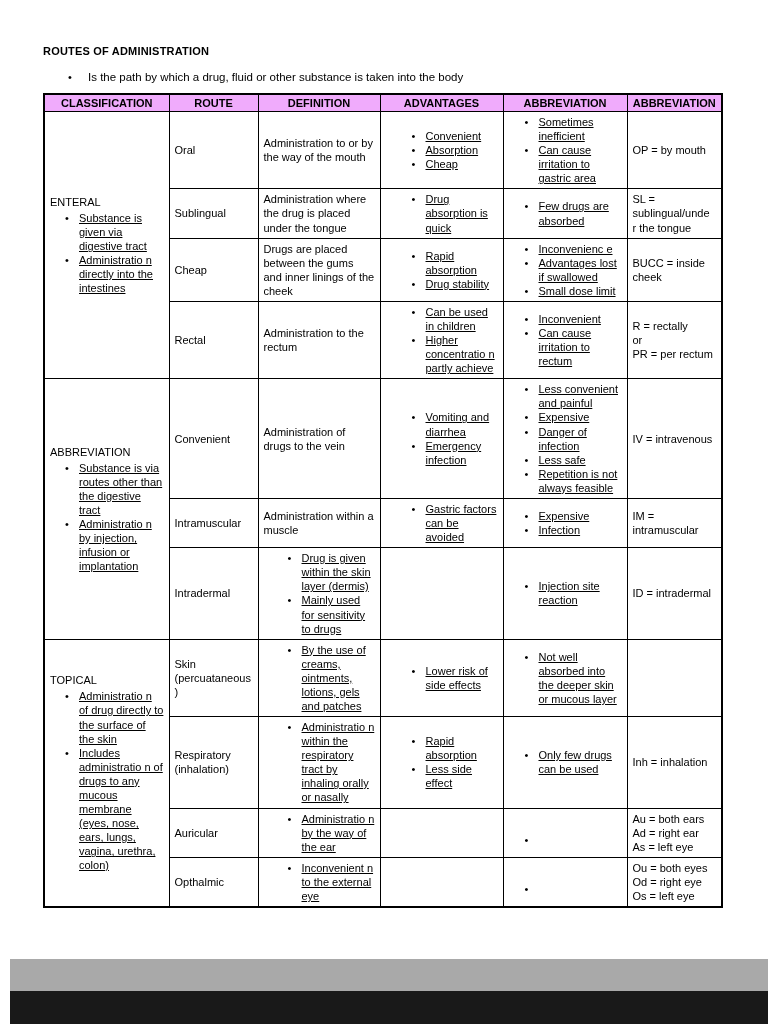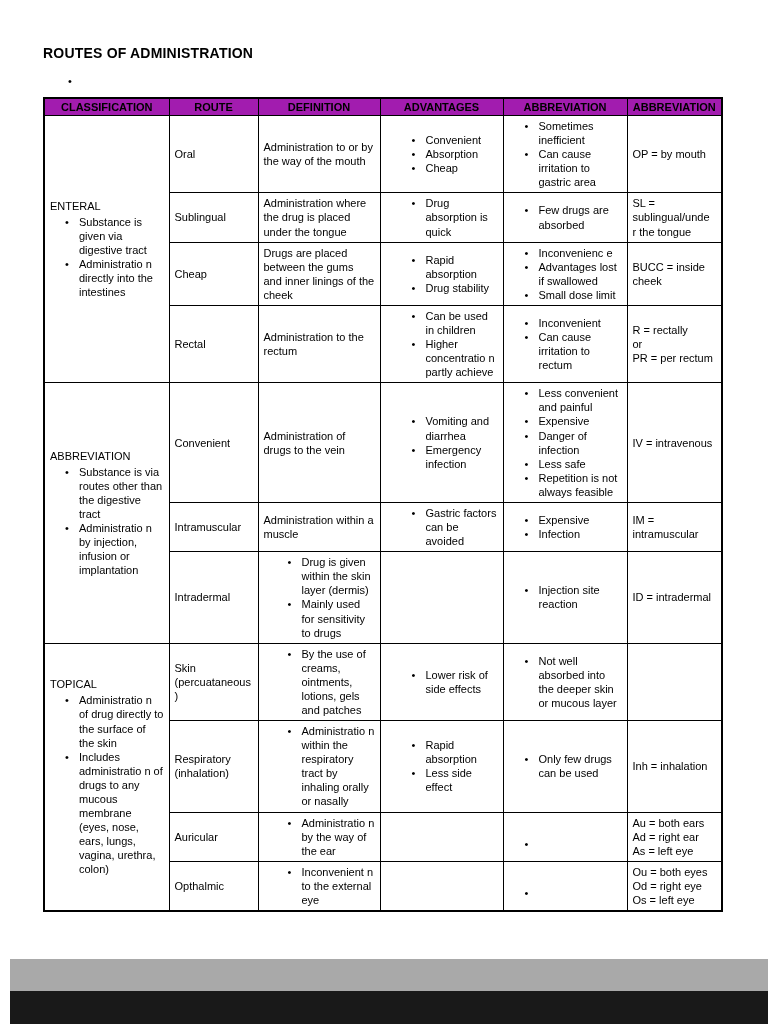--- a/index.html
+++ b/index.html
@@ -11,21 +11,21 @@
     overflow: hidden;
   }
   .doc-page {
     width: 768px;
     height: 959px;
     background: #ffffff;
     padding: 45px 45px 0 43px;
     overflow: hidden;
   }
   .doc-title {
-    font-size: 14px;
+    font-size: 11px;
     font-weight: bold;
     margin-bottom: 14px;
     letter-spacing: 0.2px;
   }
   .intro-row {
     display: flex;
     margin: 0 0 10px 25px;
     font-size: 11.5px;
   }
   .intro-bullet-glyph { width: 20px; font-size: 11px; }
@@ -34,32 +34,32 @@
     table-layout: fixed;
     width: 678px;
     border: 2px solid #000;
   }
   th, td { border: 1px solid #000; }
   th {
     font-size: 11px;
     font-weight: bold;
     text-align: center;
     padding: 2px 1px;
-    background: #a21caf;
+    background: #f0abfc;
   }
   td {
     font-size: 11px;
     line-height: 1.28;
     padding: 3px 5px;
     vertical-align: middle;
     text-align: left;
     word-wrap: break-word;
   }
   ul.bullets { list-style: none; padding: 0; margin: 0; }
-  ul.bullets li { position: relative; padding-left: 14px; }
+  ul.bullets li { position: relative; padding-left: 14px; text-decoration: underline; }
   ul.bullets li::before { content: "\2022"; position: absolute; left: 0; top: 0; }
   .class-bullets { padding-left: 15px !important; }
   .def-bullets   { padding-left: 24px !important; }
   .adv-bullets   { padding-left: 26px !important; }
   .dis-bullets   { padding-left: 16px !important; }
   .class-name { margin-bottom: 2px; }
   .classification-cell { vertical-align: middle; }
   .route-cell { vertical-align: middle; }
   .abbreviation-cell { vertical-align: middle; }
   .below-gap {
@@ -74,20 +74,21 @@
   }
 </style>
 </head>
 <body>
 
 <div class="doc-page">
   <div class="doc-title">ROUTES OF ADMINISTRATION</div>
 
   <div class="intro-row">
     <span class="intro-bullet-glyph">•</span>
+    <span>Is the path by which a drug, fluid or other substance is taken into the body</span>
   </div>
 
   <table class="routes">
     <colgroup>
       <col style="width:125px">
       <col style="width:89px">
       <col style="width:122px">
       <col style="width:123px">
       <col style="width:124px">
       <col style="width:95px">

